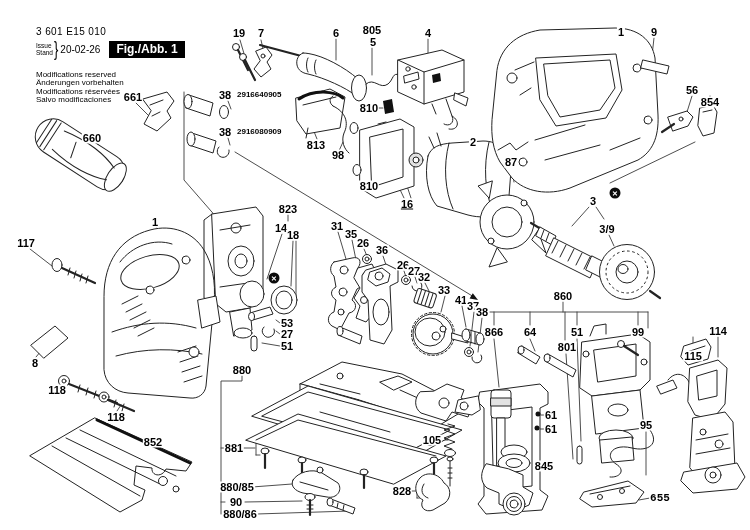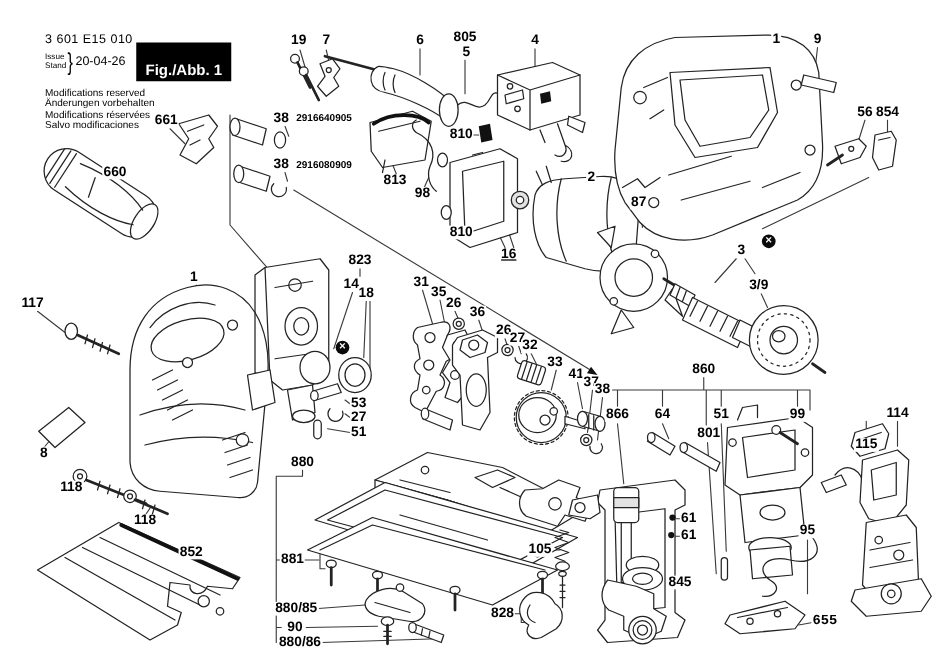--- a/index.html
+++ b/index.html
@@ -21,21 +21,21 @@
           line-height:1;white-space:nowrap;background:#fff;}
   .xmark{position:absolute;transform:translate(-50%,-50%);width:11px;height:11px;border-radius:50%;
          background:#0b0b0b;color:#fff;font-size:7px;font-weight:bold;display:flex;
          align-items:center;justify-content:center;line-height:1;}
   .header{position:absolute;left:36px;top:26px;width:220px;}
   .pn{font-size:10px;letter-spacing:.4px;}
   .issue-row{display:flex;align-items:center;margin-top:4px;height:17px;}
   .issue-words{display:flex;flex-direction:column;font-size:6.5px;line-height:6.8px;}
   .brace{font-size:13px;transform:scaleY(1.5);margin:0 2px 0 1px;display:inline-block;}
   .date{font-size:10px;margin-right:9px;}
-  .fig-badge{background:#000;color:#fff;font-weight:bold;font-size:12px;padding:15px 7px 2px;}
+  .fig-badge{background:#000;color:#fff;font-weight:bold;font-size:12px;padding:1px 7px 2px;}
   .notes{margin-top:13px;font-size:8px;line-height:8.4px;}
 </style>
 </head>
 <body>
 
 <div class="stage">
 
 <svg id="art" width="750" height="530" viewBox="0 0 750 530">
 
   <g>
@@ -429,21 +429,21 @@
       <div class="plabel" style="left: 316px; top: 145px;">813</div>
       <div class="plabel" style="left: 338px; top: 155px;">98</div>
       <div class="plabel" style="left: 369px; top: 108px;">810</div>
       <div class="plabel" style="left: 369px; top: 186px;">810</div>
       <div class="plabel" style="left: 407px; top: 204px; text-decoration: underline;">16</div>
       <div class="plabel" style="left: 473px; top: 142px;">2</div>
       <div class="plabel" style="left: 511px; top: 162px;">87</div>
       <div class="plabel" style="left: 593px; top: 201px;">3</div>
       <div class="plabel" style="left: 607px; top: 229px;">3/9</div>
       <div class="plabel" style="left: 692px; top: 90px;">56</div>
-      <div class="plabel" style="left: 710px; top: 90px;">854</div>
+      <div class="plabel" style="left: 710px; top: 102px;">854</div>
       <div class="plabel" style="left: 92px; top: 138px;">660</div>
       <div class="plabel" style="left: 26px; top: 243px;">117</div>
       <div class="plabel" style="left: 155px; top: 222px;">1</div>
       <div class="plabel" style="left: 35px; top: 363px;">8</div>
       <div class="plabel" style="left: 57px; top: 390px;">118</div>
       <div class="plabel" style="left: 116px; top: 417px;">118</div>
       <div class="plabel" style="left: 153px; top: 442px;">852</div>
       <div class="plabel" style="left: 288px; top: 209px;">823</div>
       <div class="plabel" style="left: 281px; top: 228px;">14</div>
       <div class="plabel" style="left: 293px; top: 235px;">18</div>
@@ -488,21 +488,21 @@
     </div>
 
 <div class="header">
   <div class="pn">3 601 E15 010</div>
   <div class="issue-row">
     <span class="issue-words">
       <span>Issue</span>
       <span>Stand</span>
     </span>
     <span class="brace">}</span>
-    <span class="date">20-04-26</span>
+    <span class="date">20-02-26</span>
     <span class="fig-badge">Fig./Abb. 1</span>
   </div>
   <div class="notes">
     <div>Modifications reserved</div>
     <div>Änderungen vorbehalten</div>
     <div>Modifications réservées</div>
     <div>Salvo modificaciones</div>
   </div>
 </div>
 

